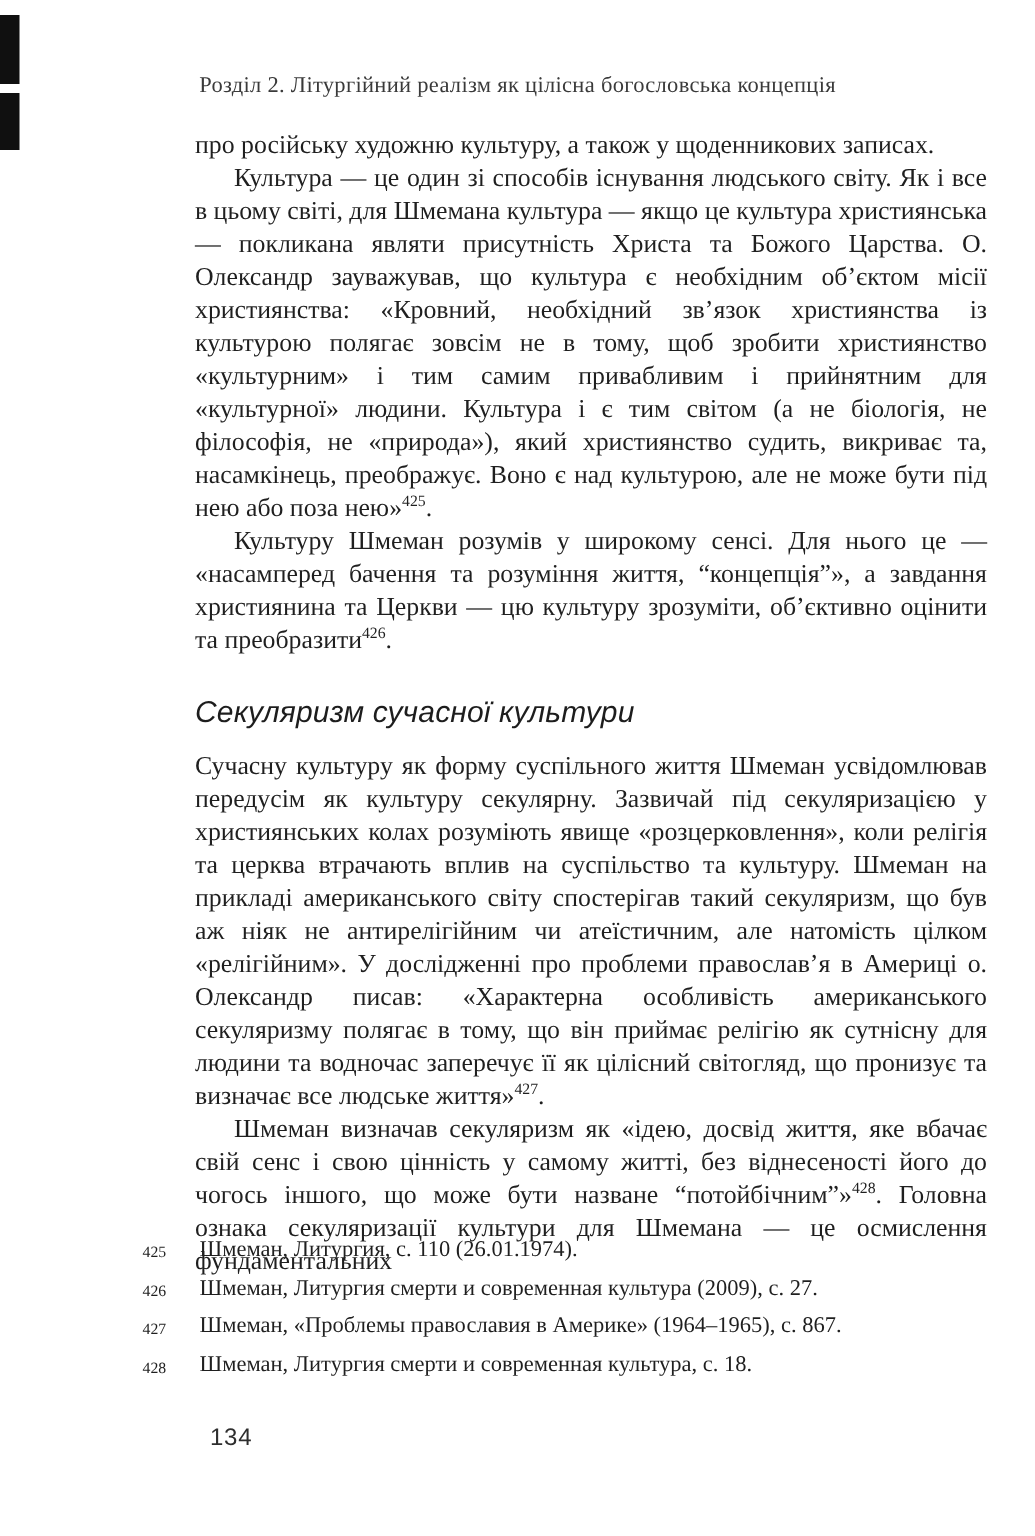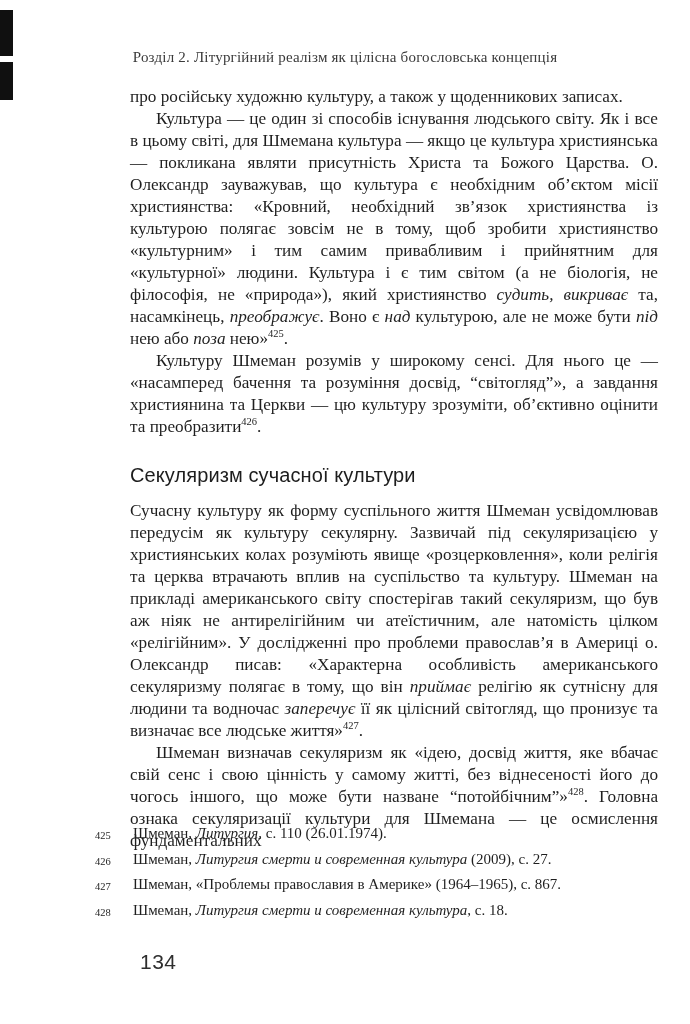--- a/index.html
+++ b/index.html
@@ -46,34 +46,35 @@
     margin-left: 48px;
   }
   .para {
     margin: 0;
     font-size: 17.2px;
     line-height: 22px;
     text-align: justify;
     color: #1f1f1f;
   }
   .para.indent { text-indent: 26px; }
-  .italic { font-style: italic; }
+  .italic { }
   sup.fn-ref {
     font-size: 10.5px;
     line-height: 0;
     vertical-align: super;
     letter-spacing: 0;
   }
   .section-heading {
     font-family: "Liberation Sans", sans-serif;
     font-weight: 500;
     font-size: 20px;
     color: #1d1d1d;
     margin: 26px 0 13px 0;
     letter-spacing: 0.1px;
+    font-style: italic;
   }
 
   .footnotes {
     position: absolute;
     top: 822px;
     left: 82px;
     width: 528px;
   }
   .footnote {
     display: flex;
@@ -88,39 +89,39 @@
     font-size: 10.5px;
     padding-top: 2px;
   }
   .fn-text { flex: 1 1 auto; }
 
   .page-number {
     position: absolute;
     top: 950px;
     left: 140px;
     font-family: "Liberation Sans", sans-serif;
-    font-size: 21px;
+    font-size: 16px;
     color: #2e2e2e;
     letter-spacing: 0.5px;
   }
 </style>
 </head>
 <body>
 
 <div class="page">
 
   <div class="edge-mark m1"></div>
   <div class="edge-mark m2"></div>
 
   <div class="running-head">Розділ 2. Літургійний реалізм як цілісна богословська концепція</div>
 
   <div class="text-column">
       <p class="para"><span>про російську художню культуру, а також у щоденникових записах.</span></p>
       <p class="para indent"><span>Культура — це один зі способів існування людського світу. Як і все в цьому світі, для Шмемана культура — якщо це культура християнська — покликана являти присутність Христа та Божого Царства. О. Олександр зауважував, що культура є необхідним об’єктом місії християнства: «Кровний, необхідний зв’язок християнства із культурою полягає зовсім не в тому, щоб зробити християнство «культурним» і тим самим привабливим і прийнятним для «культурної» людини. Культура і є тим світом (а не біологія, не філософія, не «природа»), який християнство </span><span class="italic">судить, викриває</span><span> та, насамкінець, </span><span class="italic">преображує</span><span>. Воно є </span><span class="italic">над</span><span> культурою, але не може бути </span><span class="italic">під</span><span> нею або </span><span class="italic">поза</span><span> нею»</span><sup class="fn-ref">425</sup><span>.</span></p>
-      <p class="para indent"><span>Культуру Шмеман розумів у широкому сенсі. Для нього це — «насамперед бачення та розуміння досвід, “світогляд”», а завдання християнина та Церкви — цю культуру зрозуміти, об’єктивно оцінити та преобразити</span><sup class="fn-ref">426</sup><span>.</span></p>
+      <p class="para indent"><span>Культуру Шмеман розумів у широкому сенсі. Для нього це — «насамперед бачення та розуміння життя, “концепція”», а завдання християнина та Церкви — цю культуру зрозуміти, об’єктивно оцінити та преобразити</span><sup class="fn-ref">426</sup><span>.</span></p>
       <h2 class="section-heading">Секуляризм сучасної культури</h2>
       <p class="para"><span>Сучасну культуру як форму суспільного життя Шмеман усвідомлював передусім як культуру секулярну. Зазвичай під секуляризацією у християнських колах розуміють явище «розцерковлення», коли релігія та церква втрачають вплив на суспільство та культуру. Шмеман на прикладі американського світу спостерігав такий секуляризм, що був аж ніяк не антирелігійним чи атеїстичним, але натомість цілком «релігійним». У дослідженні про проблеми православ’я в Америці о. Олександр писав: «Характерна особливість американського секуляризму полягає в тому, що він </span><span class="italic">приймає</span><span> релігію як сутнісну для людини та водночас </span><span class="italic">заперечує</span><span> її як цілісний світогляд, що пронизує та визначає все людське життя»</span><sup class="fn-ref">427</sup><span>.</span></p>
       <p class="para indent"><span>Шмеман визначав секуляризм як «ідею, досвід життя, яке вбачає свій сенс і свою цінність у самому житті, без віднесеності його до чогось іншого, що може бути назване “потойбічним”»</span><sup class="fn-ref">428</sup><span>. Головна ознака секуляризації культури для Шмемана — це осмислення фундаментальних</span></p>
     </div>
 
   <div class="footnotes">
       <div class="footnote">
         <span class="fn-num">425</span>
         <span class="fn-text"><span>Шмеман, </span><span class="italic">Литургия</span><span>, с. 110 (26.01.1974).</span></span>
       </div>

